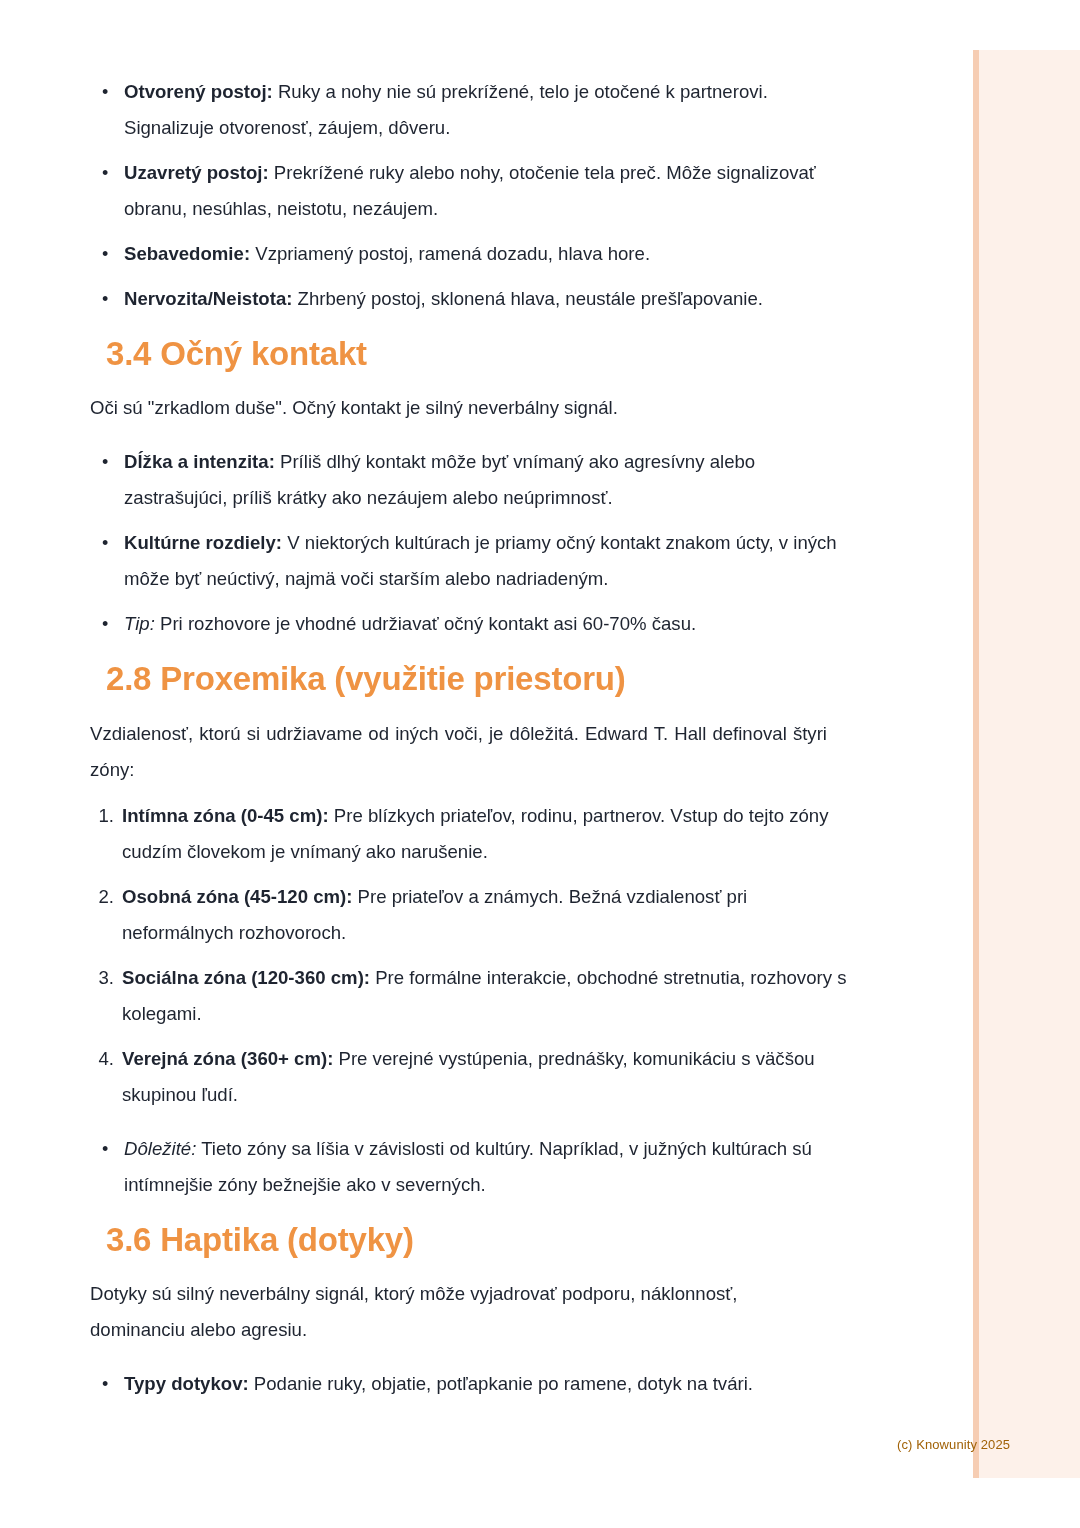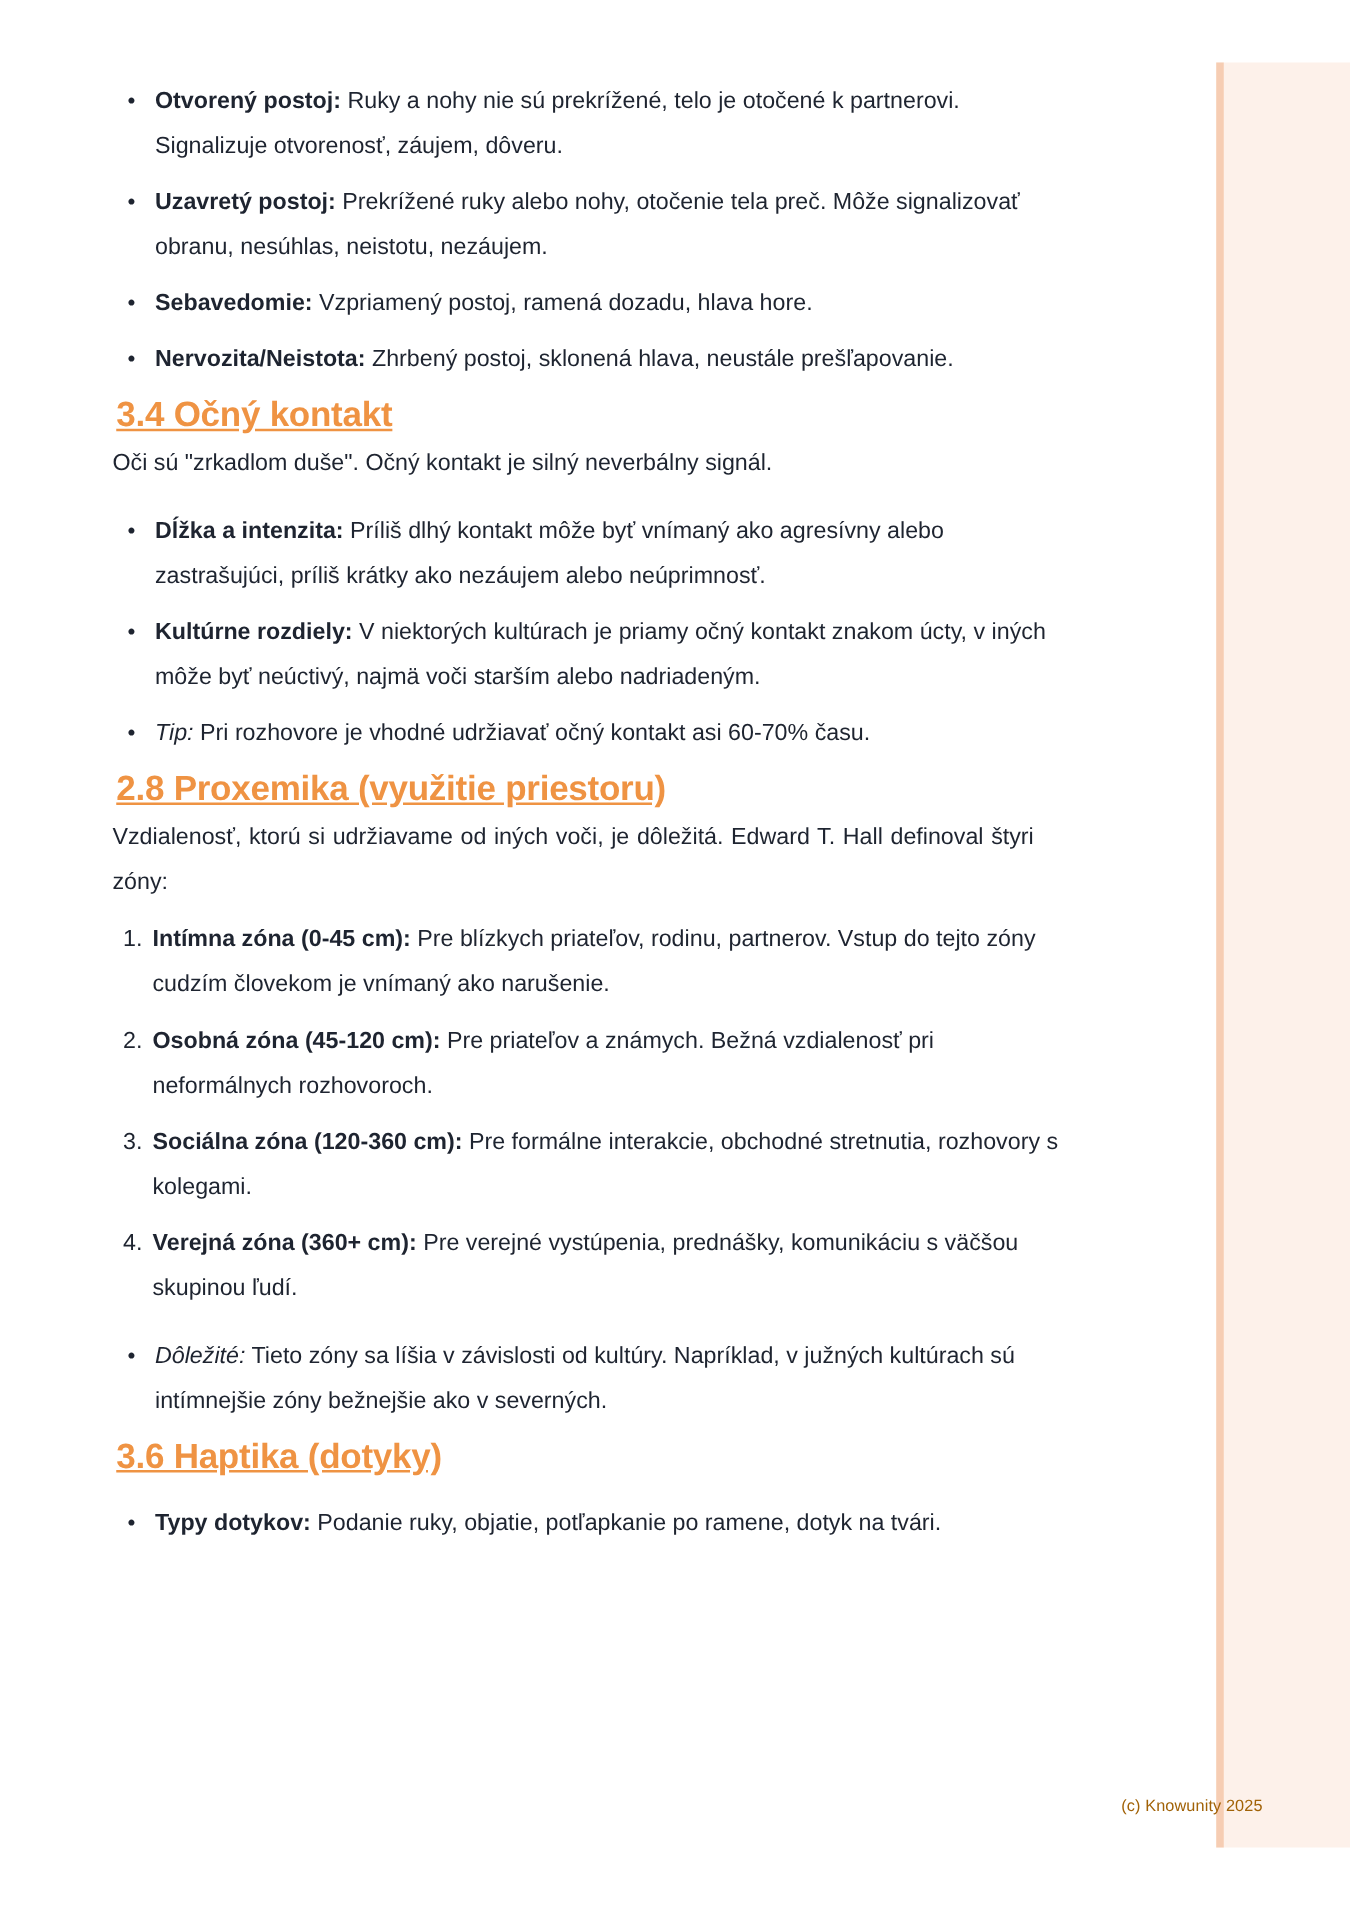--- a/index.html
+++ b/index.html
@@ -30,36 +30,35 @@
     top: 50px;
     left: 973px;
     width: 6px;
     height: 1428px;
     background: #f6cdb3;
   }
 
   
   #content {
     position: absolute;
-    top: 0;
+    top: 12px;
     left: 0;
     width: 910px;
     padding: 44px 0 0 90px;
     box-sizing: border-box;
   }
 
   h2.section-heading {
-    font-size: 28px;
+    font-size: 33px;
     font-weight: bold;
     color: #ef9343;
-    margin: 3px;
+    margin: 16px;
     padding: 0;
     letter-spacing: -0.2px;
     line-height: 1.25;
-    text-decoration: underline;
   }
   .heading-34 { margin-top: 34px; margin-bottom: 22px; }
   .heading-35 { margin-top: 44px; margin-bottom: 22px; }
   .heading-36 { margin-top: 46px; margin-bottom: 22px; }
 
   p.para {
     font-size: 18.6px;
     line-height: 36px;
     margin: 0;
     padding: 0;
@@ -184,20 +183,21 @@
     </li>
   </ol>
 
   <ul class="bullets gap-before">
     <li>
       <span class="lead-italic">Dôležité:</span><span> Tieto zóny sa líšia v závislosti od kultúry. Napríklad, v južných kultúrach sú intímnejšie zóny bežnejšie ako v severných.</span>
     </li>
   </ul>
 
   <h2 class="section-heading heading-36">3.6 Haptika (dotyky)</h2>
+  <p class="para">Dotyky sú silný neverbálny signál, ktorý môže vyjadrovať podporu, náklonnosť, dominanciu alebo agresiu.</p>
 
   <ul class="bullets">
     <li>
       <span class="lead">Typy dotykov:</span><span> Podanie ruky, objatie, potľapkanie po ramene, dotyk na tvári.</span>
     </li>
   </ul>
 
 </div>
 
 <div id="watermark">(c) Knowunity 2025</div>

